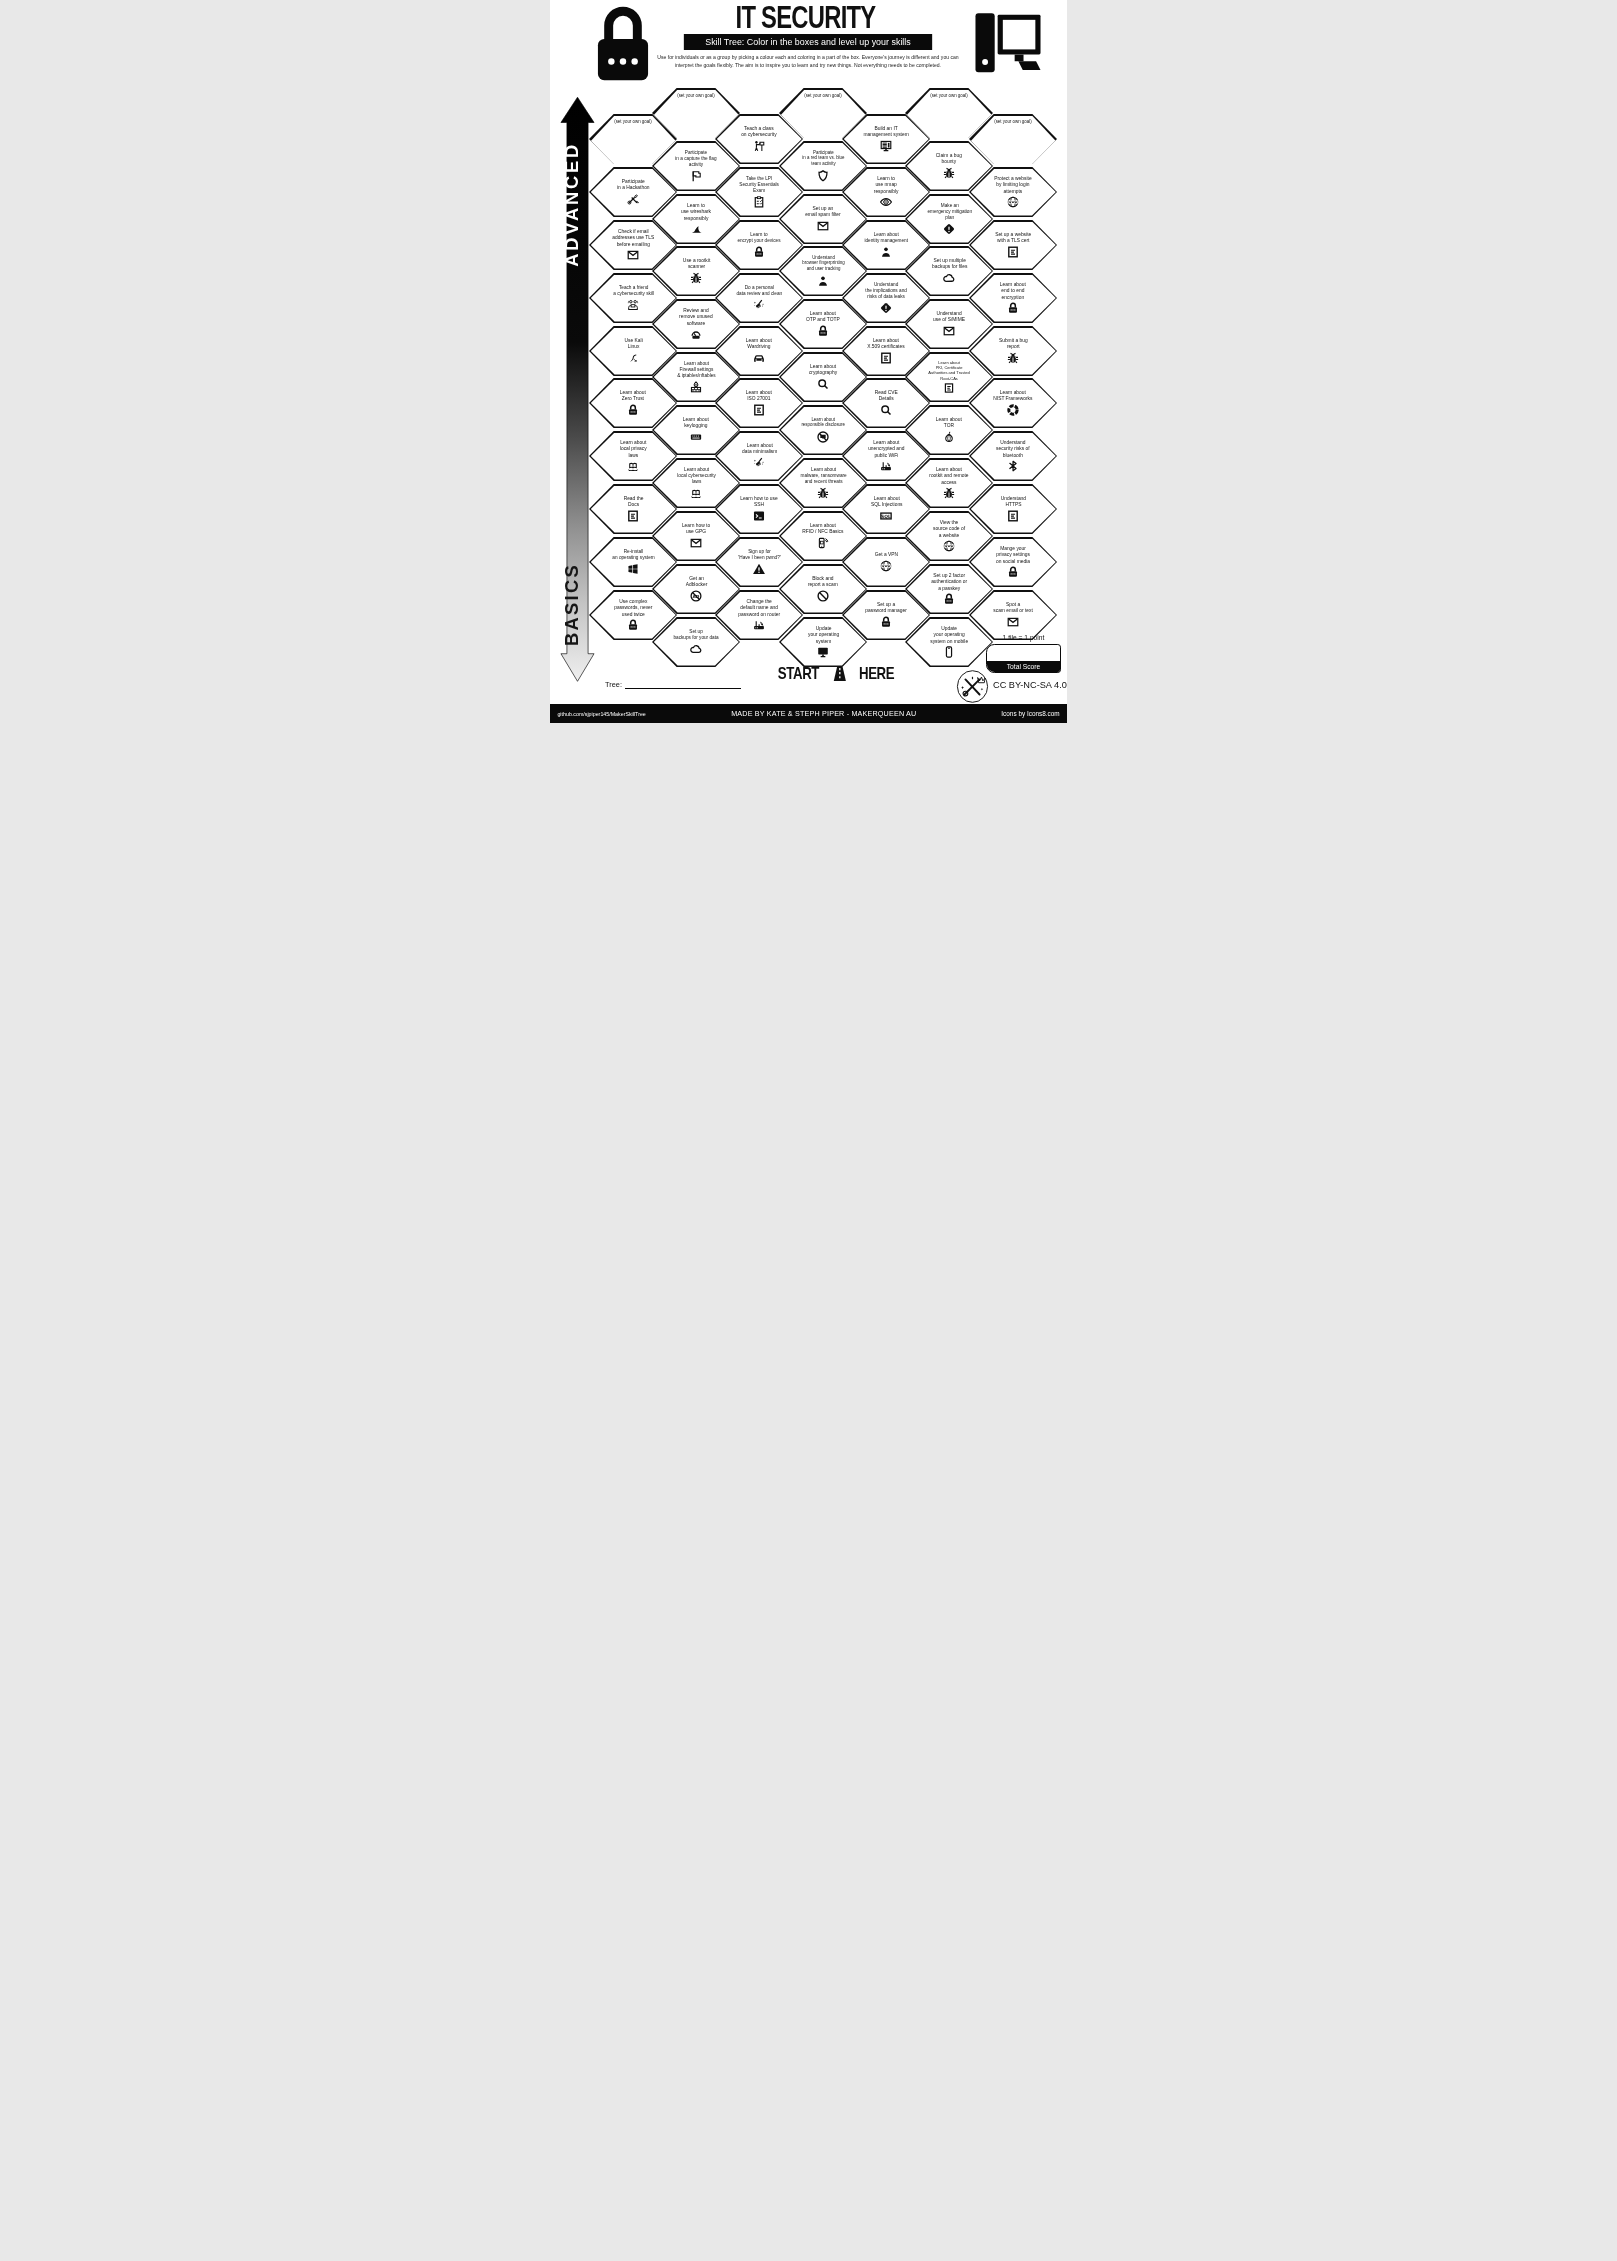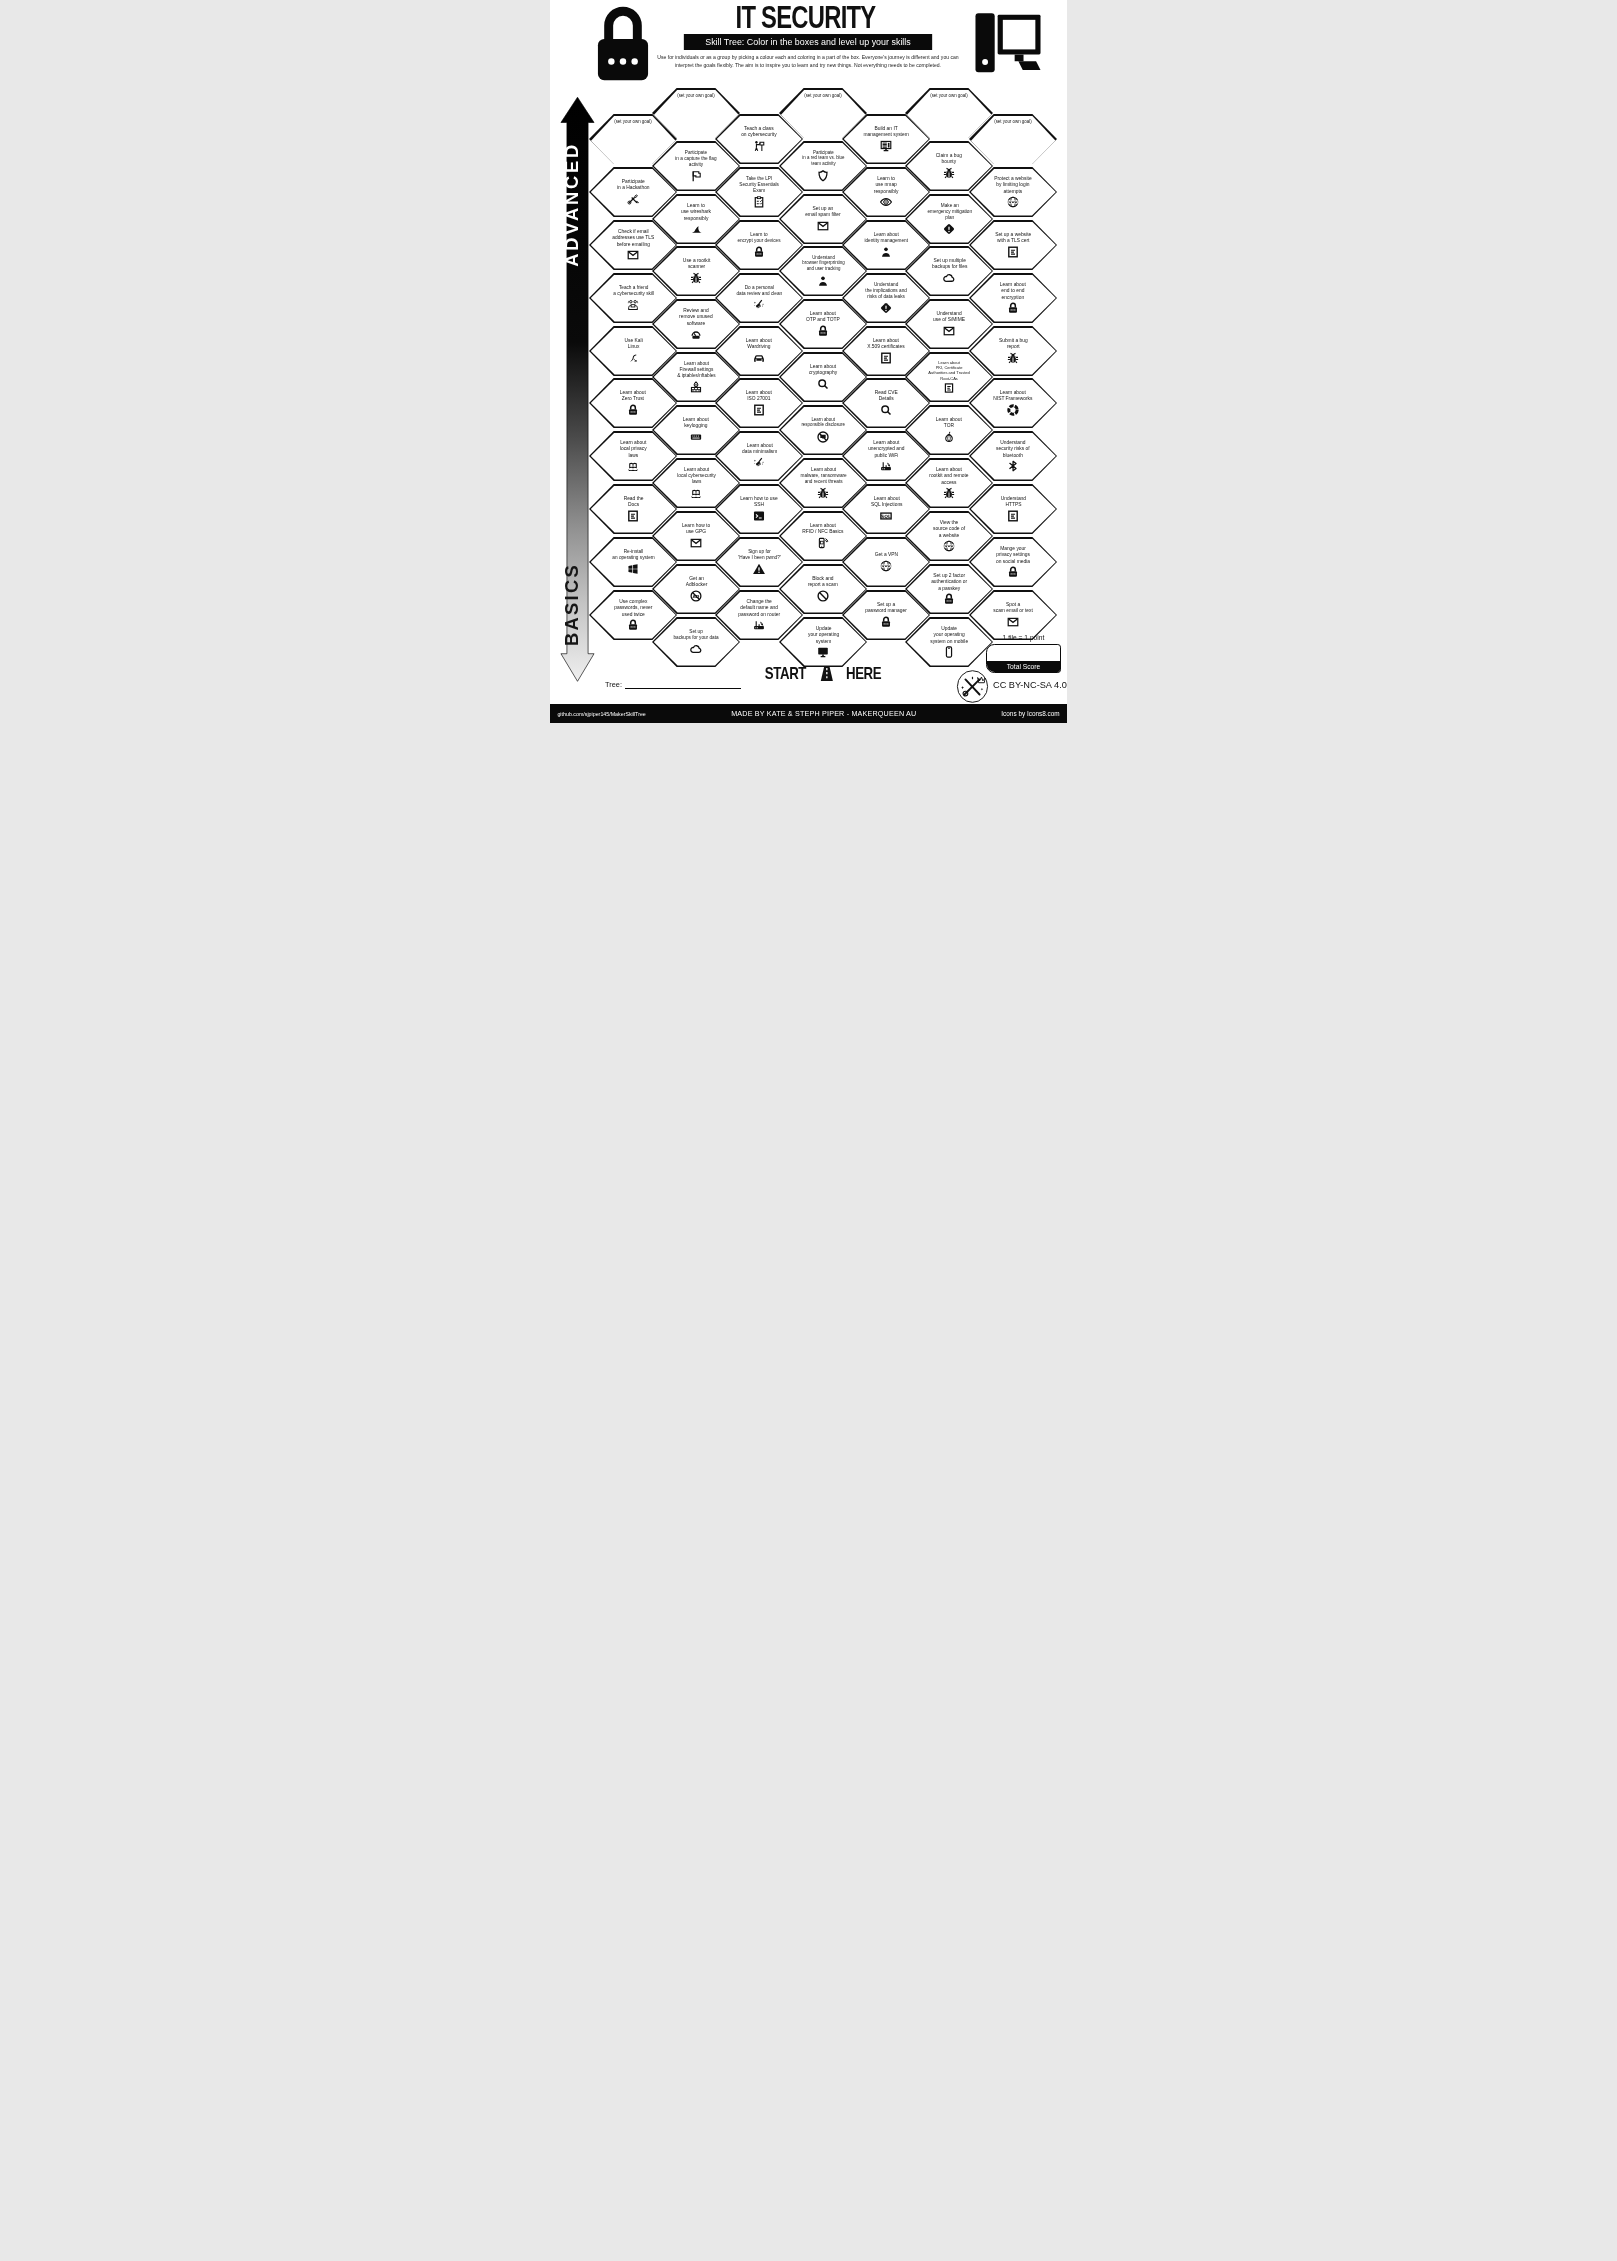--- a/index.html
+++ b/index.html
@@ -32,21 +32,21 @@
   .hex-label.m{font-size:5px;}
   .hex-label.s{font-size:4.7px;}
   .hex-label.xs{font-size:4.3px;}
   .hex-icon{width:14px;height:14px;flex:0 0 auto;}
   .hex-icon svg{width:100%;height:100%;display:block;}
   .hex.lines4 .hex-icon{width:12px;height:12px;}
   .hex.goal .hex-inner{justify-content:flex-start;padding-top:3.7px;}
   .hex.goal .hex-label{font-size:4.7px;}
 
   
-  .start-here{position:absolute;left:209px;top:664px;width:127px;display:flex;align-items:center;
+  .start-here{position:absolute;left:222px;top:664px;width:127px;display:flex;align-items:center;
       justify-content:center;gap:4.6px;}
   .start-here .word{font-size:17px;font-weight:bold;letter-spacing:-0.5px;transform:scaleX(.78);white-space:nowrap;}
   .road-icon{width:21px;height:20px;}
   .road-icon svg{width:100%;height:100%;}
 
   
   .name-row{position:absolute;left:55px;top:680px;font-size:7.4px;display:flex;align-items:flex-end;gap:2.8px;}
   .name-line{display:inline-block;width:116px;height:7.4px;border-bottom:1.2px solid #0a0a0a;}
 
   

